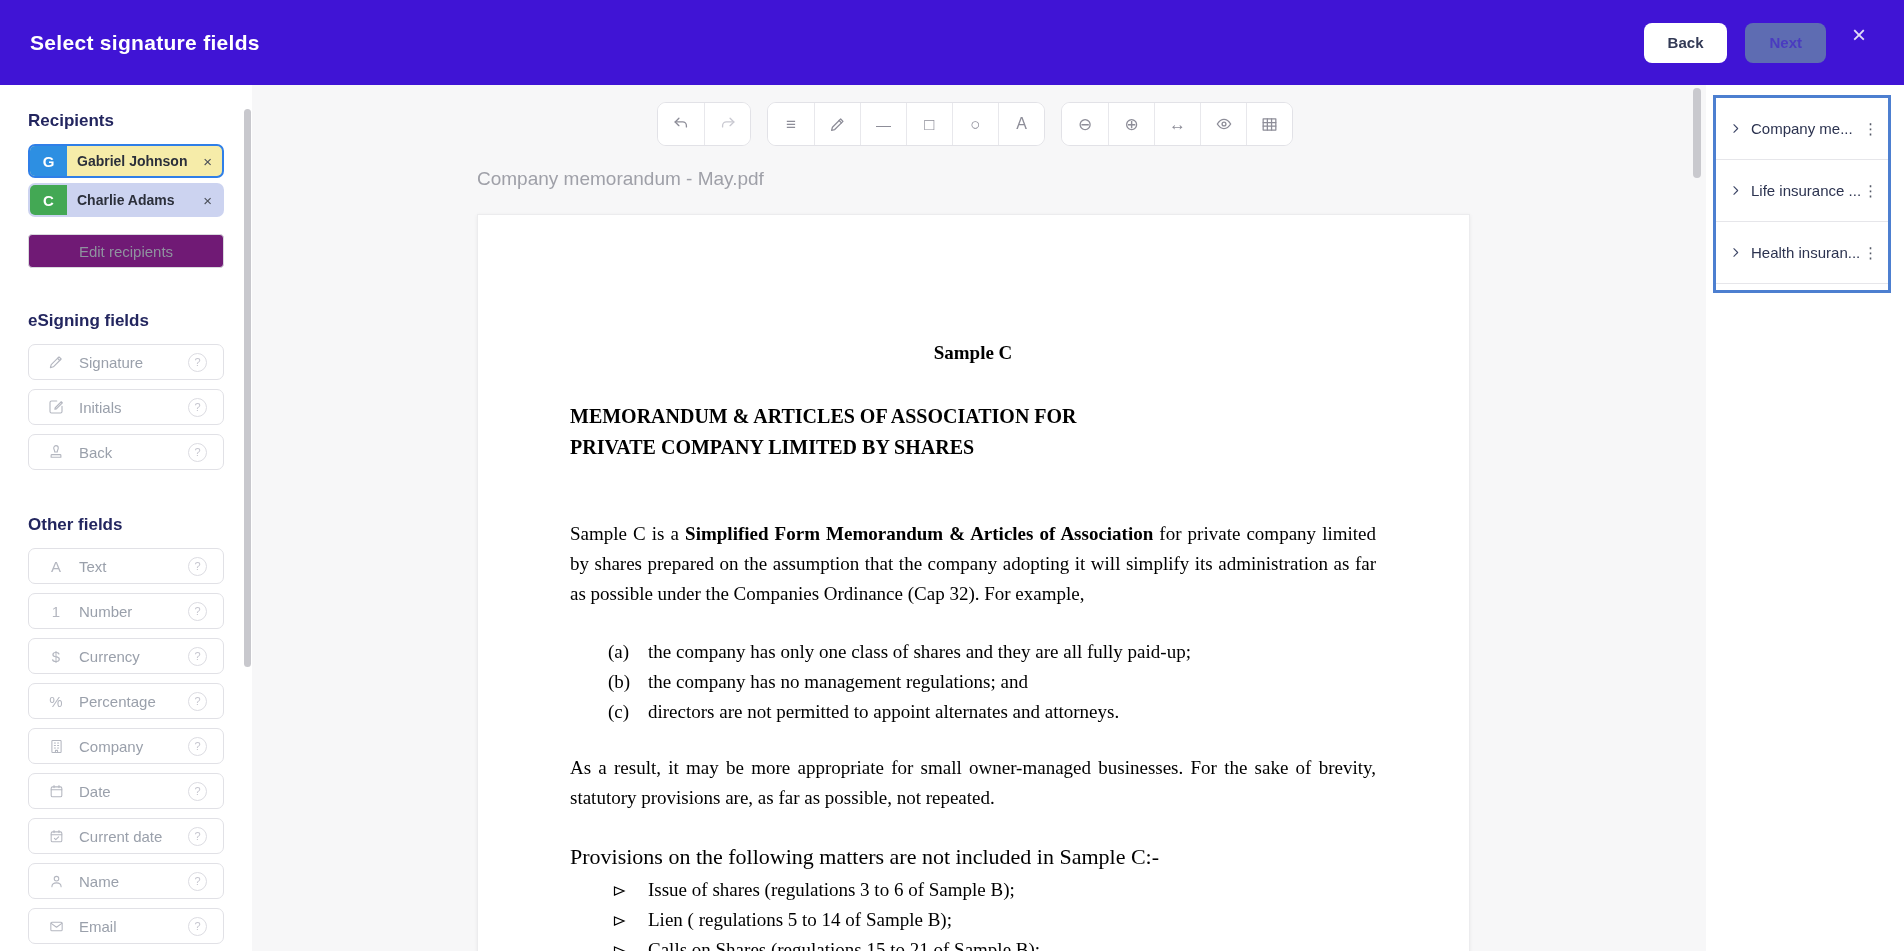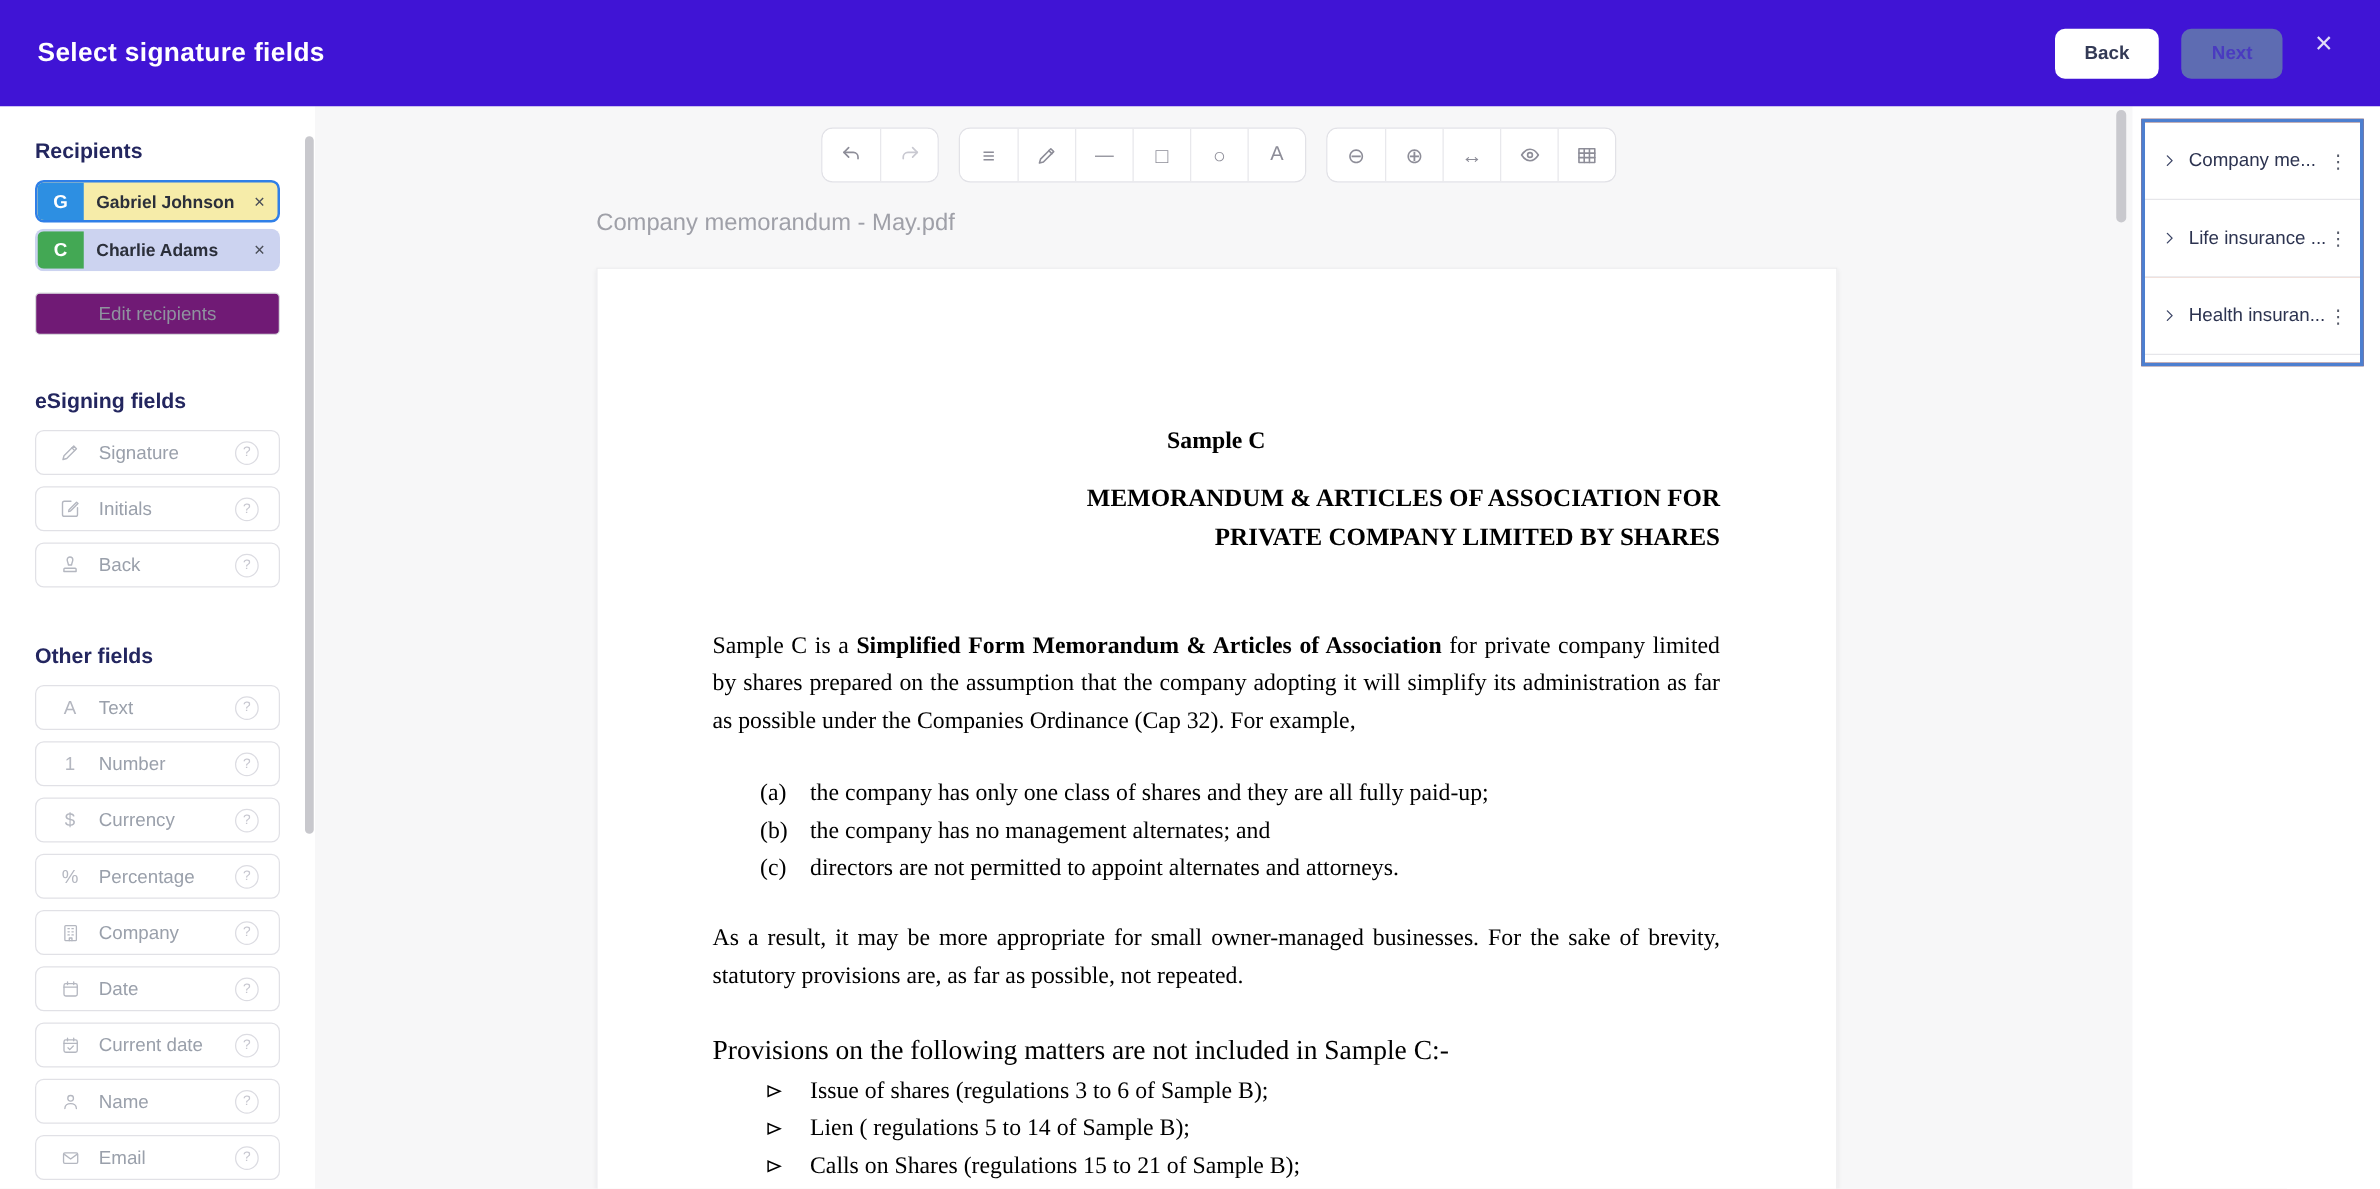--- a/index.html
+++ b/index.html
@@ -52,21 +52,21 @@
   .tbtn + .tbtn { border-left:1px solid #e8e8ec; }
   .tbtn svg { stroke:#8d8d98; fill:none; stroke-width:1.6; stroke-linecap:round; stroke-linejoin:round; }
   .tbtn.disabled svg { stroke:#c9c9d1; }
   .tb-glyph { font-size:17px; line-height:1; }
   .doc-title { position:absolute; top:83px; left:225px; width:993px; 
                color:#9fa0a8; font-size:19px; }
   .page { position:absolute; top:129px; left:225px; width:993px; height:830px; background:#ffffff;
           border:1px solid #ececee; box-shadow:0 1px 4px rgba(0,0,0,.06);
           font-family:"Liberation Serif", serif; color:#000; padding:0 93px 0 92px; overflow:hidden; }
   .doc-h1 { margin-top:126px; text-align:center; font-weight:bold; font-size:19px; line-height:24px; }
-  .doc-h2 { margin-top:19px; text-align:right; font-weight:bold; font-size:20px; line-height:31px; }
+  .doc-h2 { margin-top:36px; text-align:left; font-weight:bold; font-size:20px; line-height:31px; }
   .doc-para { font-size:19px; line-height:30px; text-align:justify; }
   .p1 { margin-top:56px; }
   .p2 { margin-top:26px; }
   .p3 { margin-top:29px; font-size:22px; line-height:30px; }
   .abc { margin-top:28px; }
   .abc-row { display:flex; font-size:19px; line-height:30px; }
   .abc-m { width:40px; margin-left:38px; }
   .abc-t { flex:1; }
   .bullets { margin-top:3px; }
   .bullet-row { display:flex; align-items:baseline; font-size:19px; line-height:30px; }
@@ -321,21 +321,21 @@
       <div>PRIVATE COMPANY LIMITED BY SHARES</div>
     </div>
     <p class="doc-para p1"><span>Sample C is a </span><b>Simplified Form Memorandum &amp; Articles of Association</b><span> for private company limited by shares prepared on the assumption that the company adopting it will simplify its administration as far as possible under the Companies Ordinance (Cap 32).   For example,</span></p>
     <div class="abc">
       <div class="abc-row">
         <span class="abc-m">(a)</span>
         <span class="abc-t">the company has only one class of shares and they are all fully paid-up;</span>
       </div>
       <div class="abc-row">
         <span class="abc-m">(b)</span>
-        <span class="abc-t">the company has no management alternates; and</span>
+        <span class="abc-t">the company has no management regulations; and</span>
       </div>
       <div class="abc-row">
         <span class="abc-m">(c)</span>
         <span class="abc-t">directors are not permitted to appoint alternates and attorneys.</span>
       </div>
     </div>
     <p class="doc-para p2">As a result, it may be more appropriate for small owner-managed businesses.  For the sake of brevity, statutory provisions are, as far as possible, not repeated.</p>
     <p class="p3">Provisions on the following matters are not included in Sample C:-</p>
     <div class="bullets">
       <div class="bullet-row">

